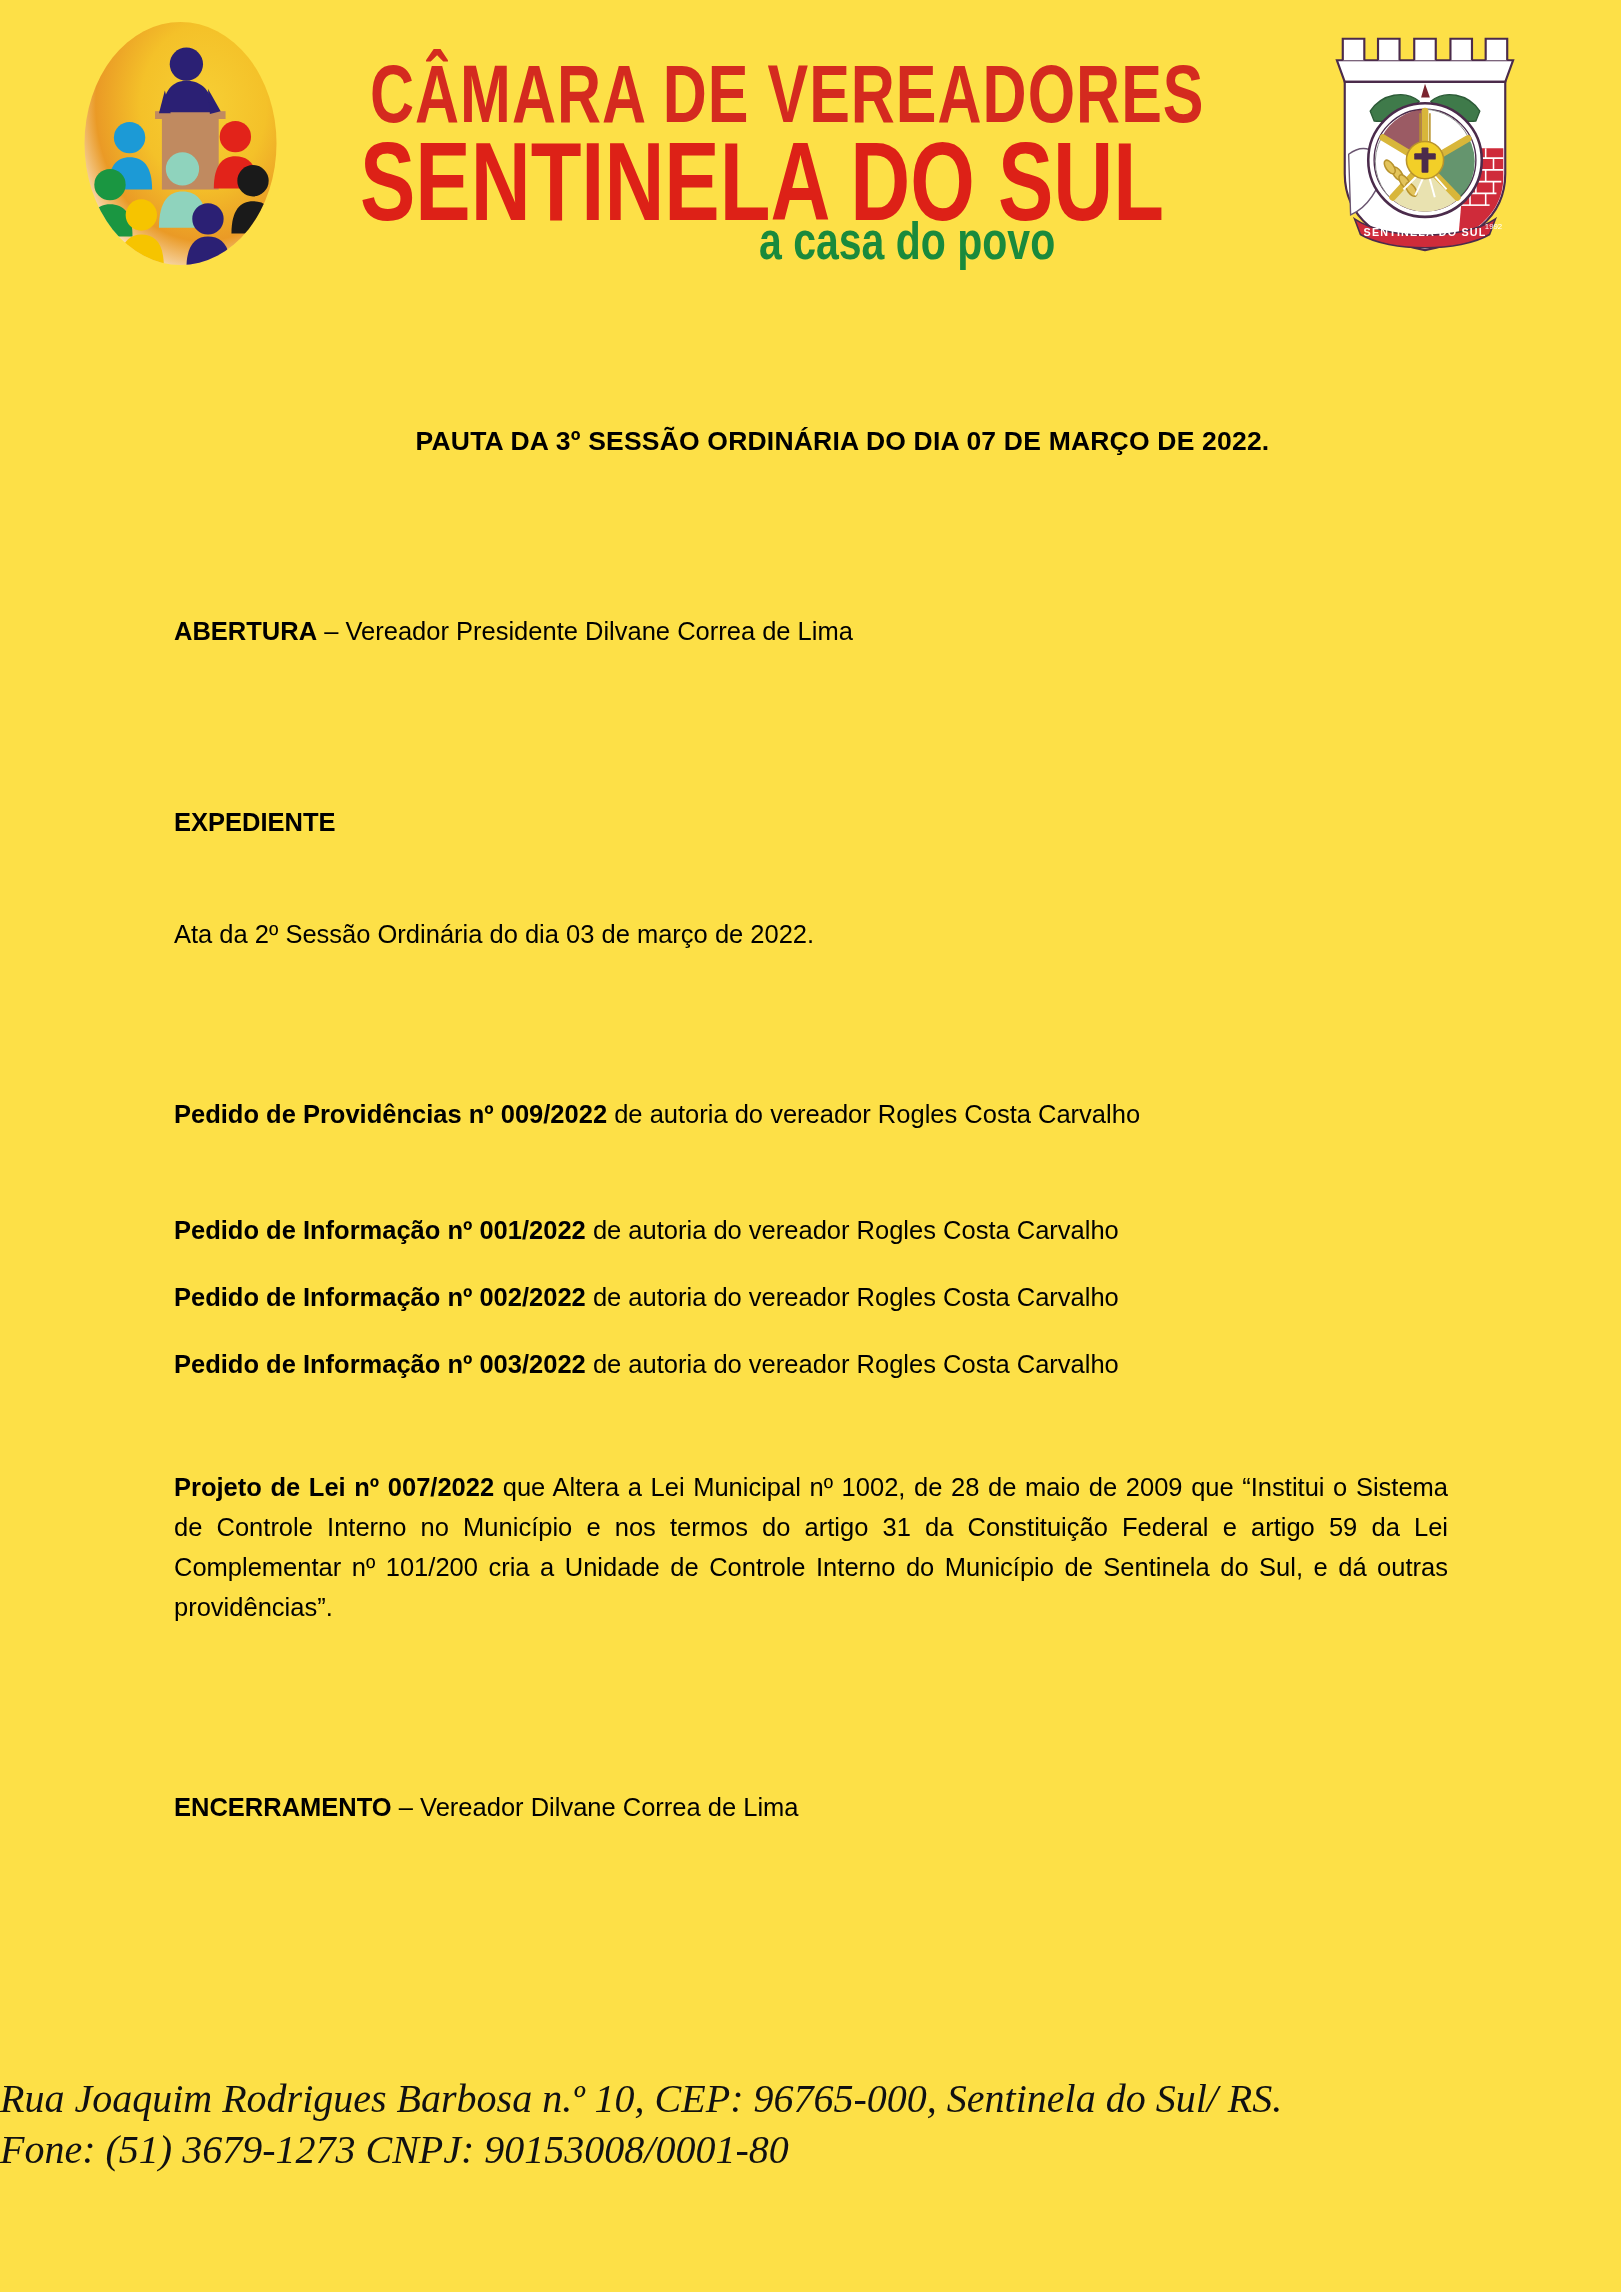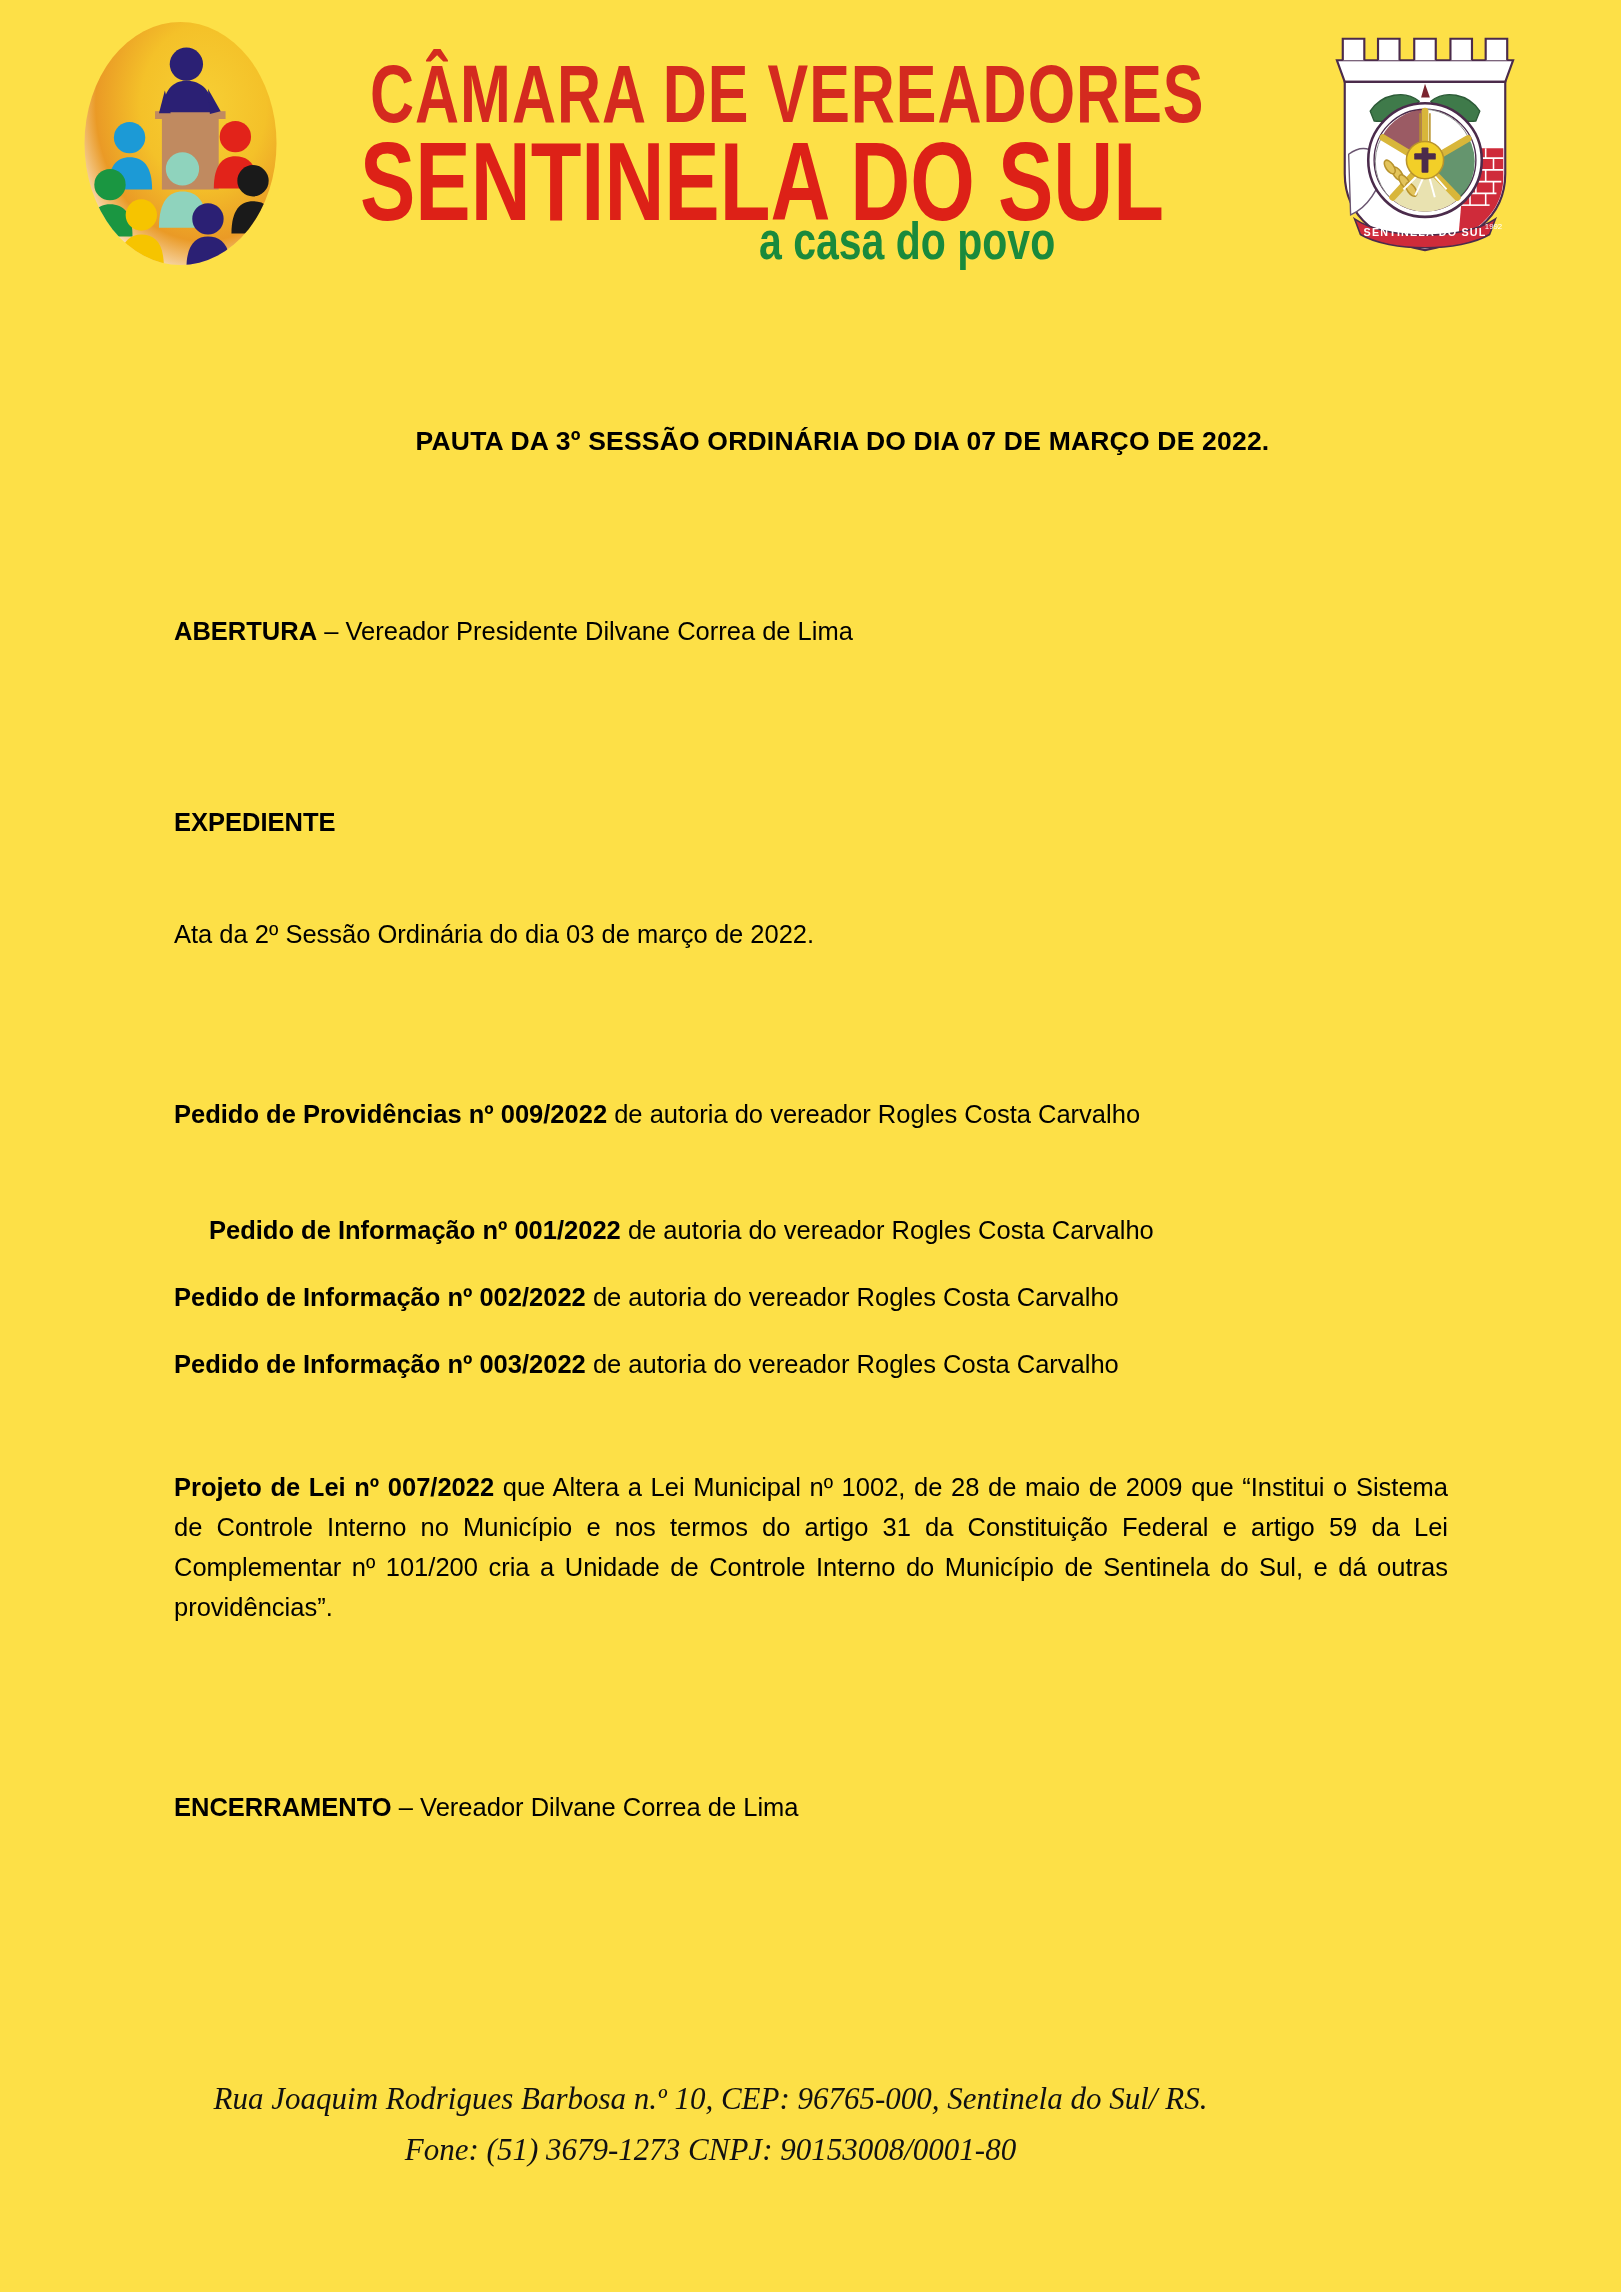--- a/index.html
+++ b/index.html
@@ -116,43 +116,43 @@
     font-size: 25.5px;
     line-height: 37px;
     color: #000;
   }
   .para b { font-weight: bold; }
 
   .p-abertura     { top: 613px; left: 0; }
   .p-expediente   { top: 804px; left: 0; font-weight: bold; }
   .p-ata          { top: 916px; left: 0; }
   .p-prov         { top: 1096px; left: 0; }
-  .p-inf1         { top: 1212px; left: 0; margin-left: 35px; }
+  .p-inf1         { top: 1212px; left: 0; }
   .p-inf2         { top: 1279px; left: 0; }
   .p-inf3         { top: 1346px; left: 0; }
   .p-lei {
     top: 1467px;
     left: 0;
     width: 1274px;
     text-align: justify;
     text-justify: inter-word;
     line-height: 40px;
   }
   .p-encerramento { top: 1789px; left: 0; }
 
   
   .footer {
     position: absolute;
     left: 0;
     top: 2073px;
     width: 1421px;
-    text-align: center;
+    text-align: left;
     font-family: "Liberation Serif", serif;
     font-style: italic;
-    font-size: 31px;
+    font-size: 40px;
     line-height: 51px;
     color: #111;
   }
   .footer-line { display: block; white-space: nowrap; }
 </style>
 </head>
 <body>
 
 <div class="page">
 

